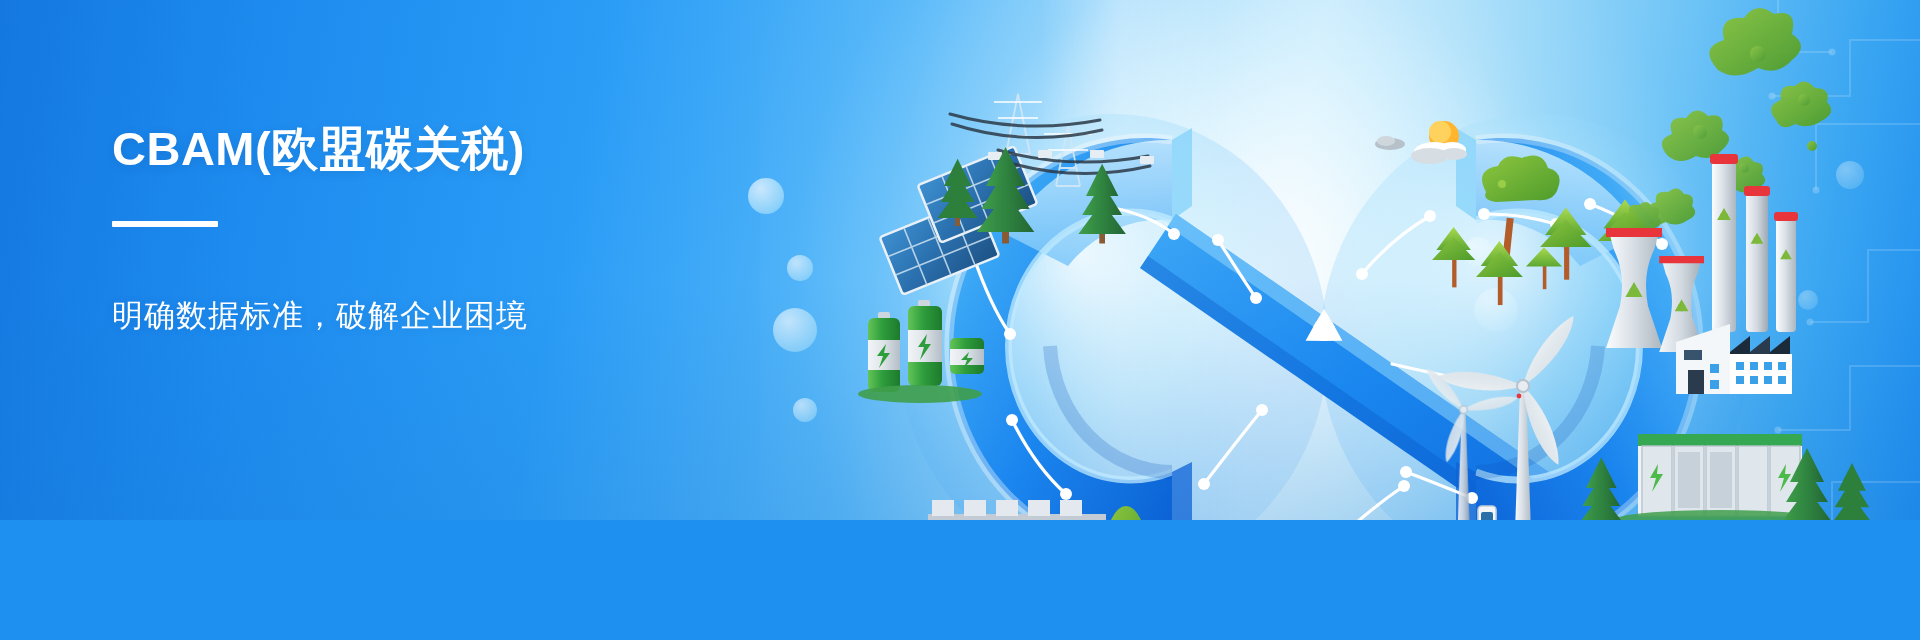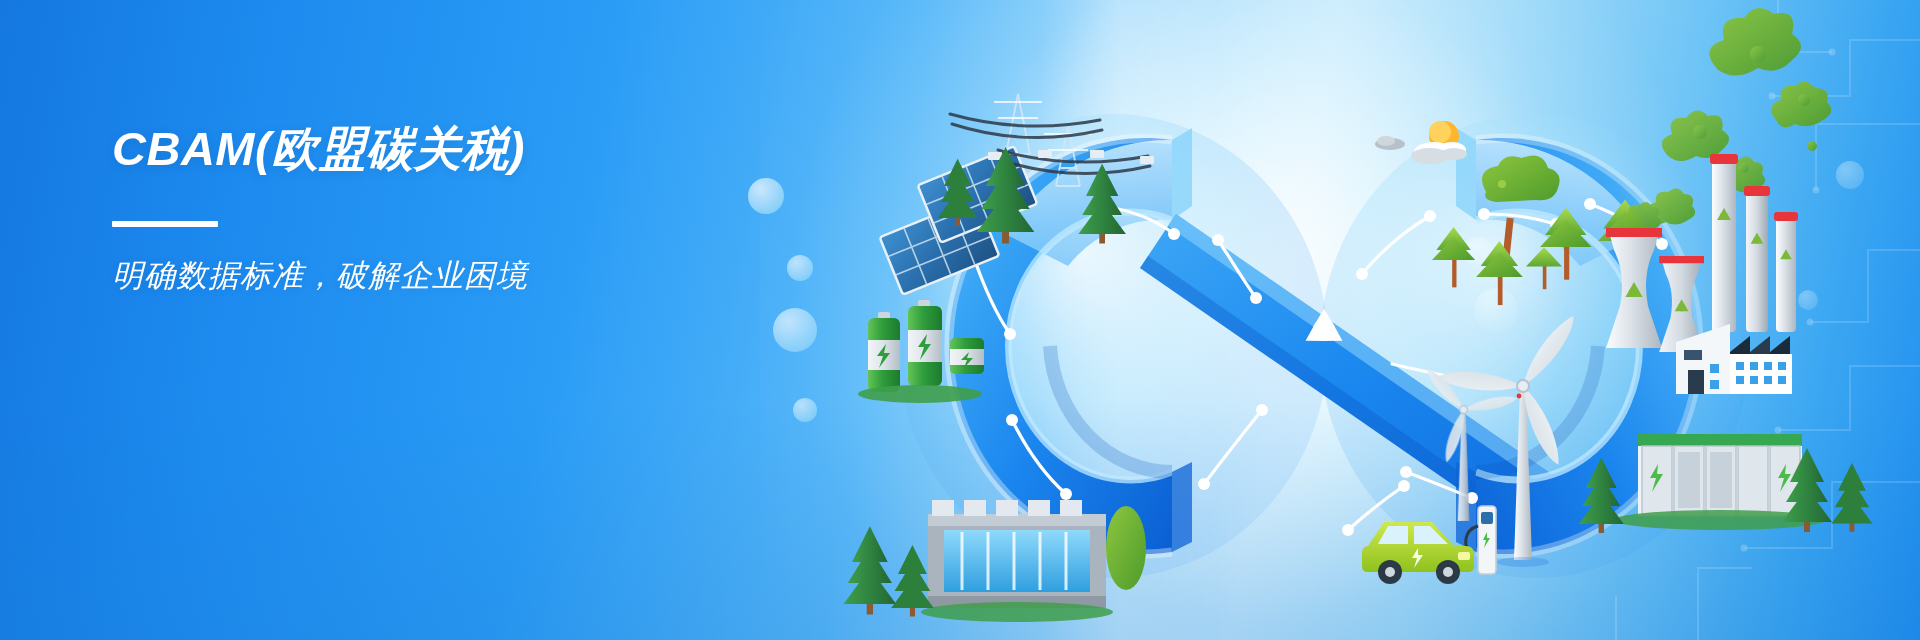--- a/index.html
+++ b/index.html
@@ -5,34 +5,33 @@
   * { margin:0; padding:0; box-sizing:border-box; }
   html,body { width:1920px; height:640px; overflow:hidden; }
   body {
     font-family:"Liberation Sans","DejaVu Sans",sans-serif;
     background:#1e90f0;
     position:relative;
   }
 
   
   #banner{
-    position:absolute; inset:0; width:1920px; height:640px; overflow:hidden;
+    position:absolute; inset:0; width:1920px; height:520px; overflow:hidden;
     background:
       linear-gradient(100deg,
         #1478e0 0%,
         #1d8bef 14%,
         #2a9cf6 30%,
         #57b8f9 46%,
         #9fd9fb 58%,
         #cdecfd 66%,
         #a9def9 74%,
         #6ec4f6 84%,
         #3aa6f2 93%,
         #1f8def 100%);
-    font-style: italic;
   }
   .bg-glow{
     position:absolute; left:760px; top:-220px; width:980px; height:1020px;
     background:radial-gradient(ellipse at 50% 50%,
        rgba(255,255,255,.92) 0%,
        rgba(226,246,255,.70) 24%,
        rgba(175,225,252,.34) 46%,
        rgba(120,200,250,.10) 66%,
        rgba(70,175,246,0) 80%);
     pointer-events:none;
@@ -66,21 +65,21 @@
   .title{
     color:#ffffff; font-size:47px; line-height:62px; font-weight:700;
     letter-spacing:.5px; text-shadow:0 2px 10px rgba(10,70,140,.18);
     white-space:nowrap;
   }
   .divider{
     width:106px; height:6px; background:#ffffff; border-radius:1px;
     margin-top:41px;
   }
   .subtitle{
-    margin-top:28px; color:#ffffff; font-size:31px; line-height:42px;
+    margin-top:68px; color:#ffffff; font-size:31px; line-height:42px;
     letter-spacing:1px; font-weight:400; white-space:nowrap;
     text-shadow:0 1px 8px rgba(10,70,140,.16);
   }
 
   
   #art{ position:absolute; left:800px; top:28px; width:1120px; height:612px; }
   #art svg{ display:block; width:1120px; height:612px; overflow:visible; }
 </style>
 </head>
 <body>

